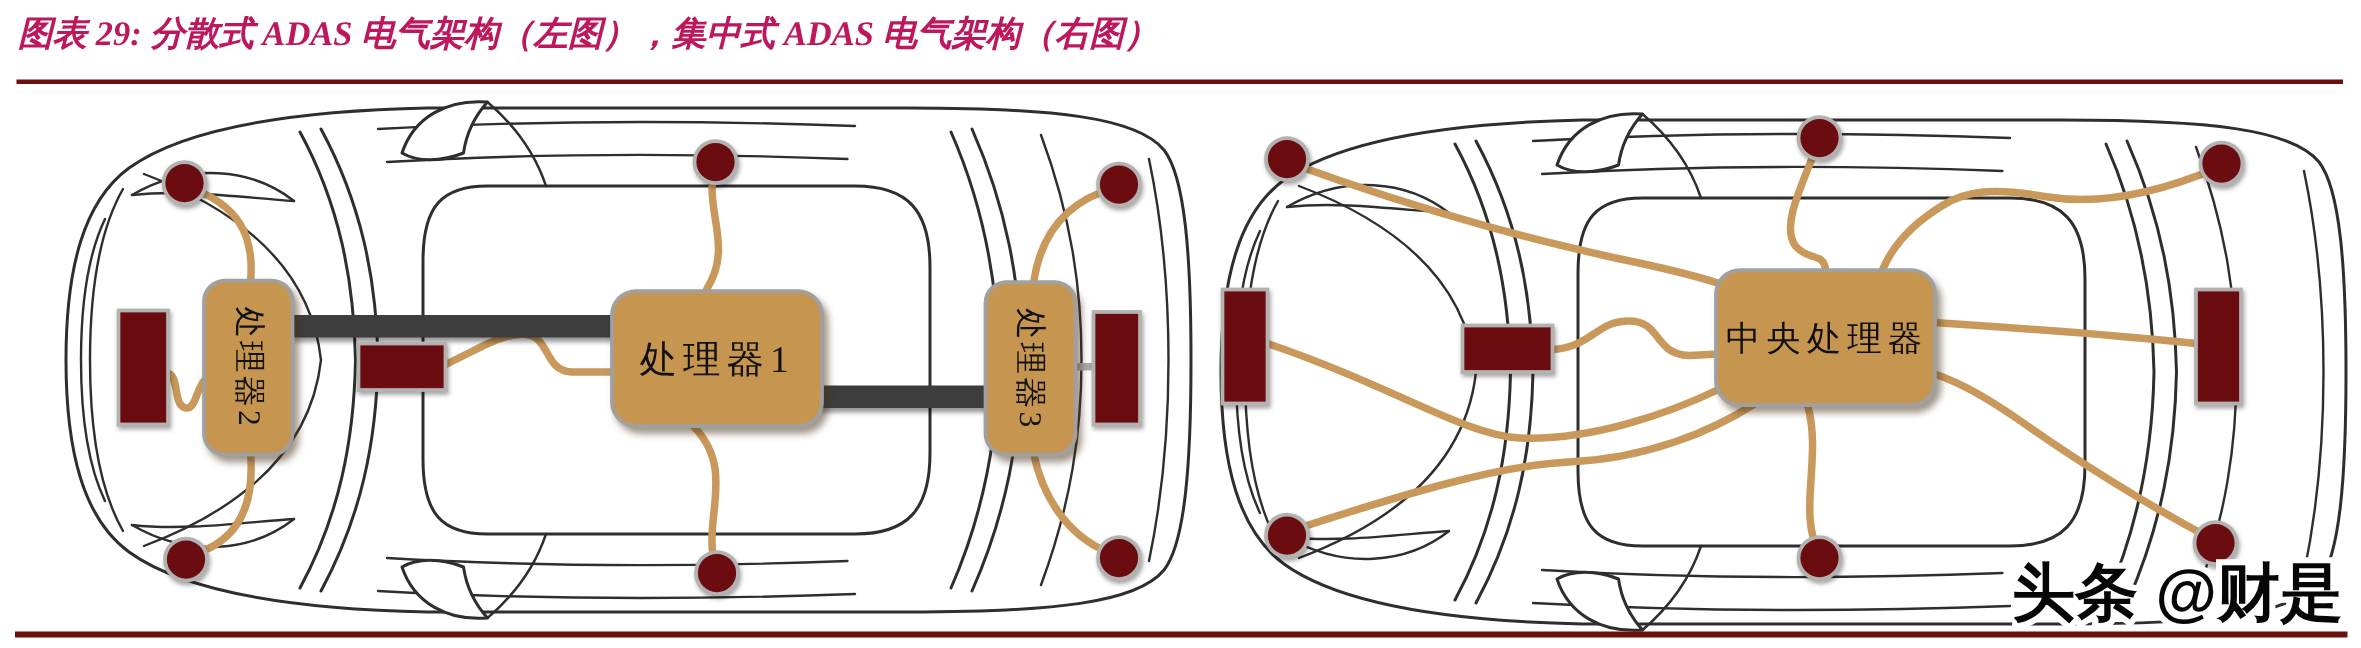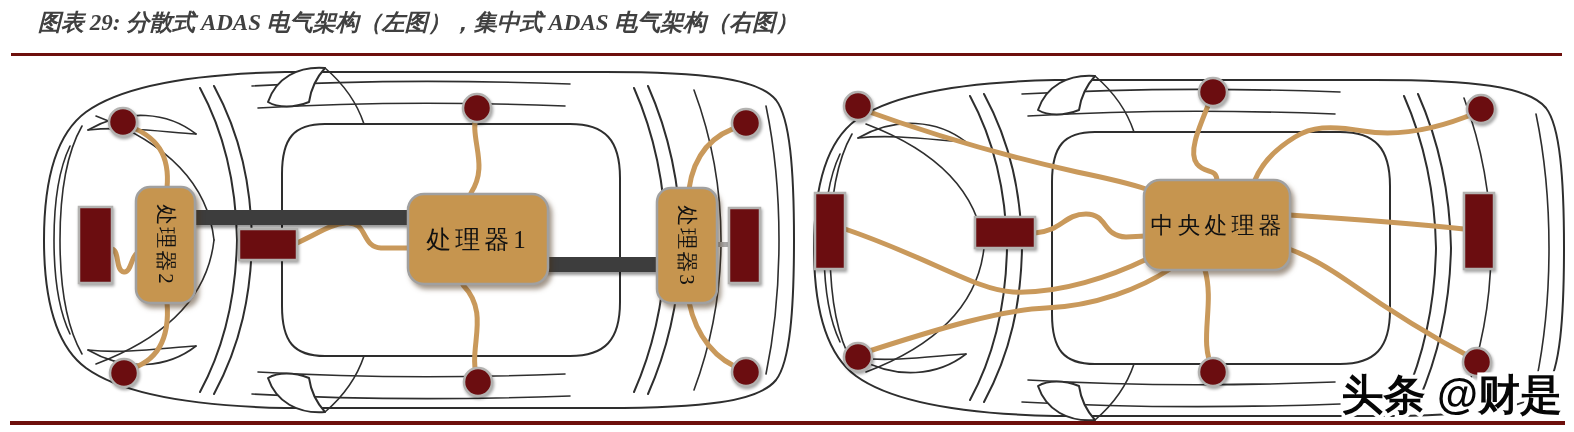--- a/index.html
+++ b/index.html
@@ -1,20 +1,20 @@
 <!DOCTYPE html>
 <html><head>
 <meta charset="utf-8">
 <style>
   html,body{margin:0;padding:0;background:#ffffff;}
   .canvas{position:relative;width:1574px;height:432px;background:#ffffff;overflow:hidden;
           font-family:"Liberation Sans",sans-serif;}
   .fig-title{position:absolute;left:12px;top:7px;white-space:nowrap;
              font-family:"Liberation Serif","DejaVu Serif",serif;
-             font-style:italic;font-weight:bold;font-size:23px;color:#404040;margin-left:26px;}
+             font-style:italic;font-weight:bold;font-size:23px;color:#be185d;}
   .rule{position:absolute;background:#6d0f0c;}
   .rule-top{left:11px;right:12px;top:53px;height:3px;}
   .rule-bottom{left:10px;right:9px;top:421px;height:4px;}
   svg{position:absolute;left:0;top:0;}
   .car{stroke:#2e2e2e;stroke-width:2;fill:none;stroke-linejoin:round;stroke-linecap:round;}
   .car-body{fill:#ffffff;}
   .car-thin{stroke-width:1.6;}
   .mirror{fill:#ffffff;}
   .wire{stroke:#c9995b;stroke-width:5;fill:none;stroke-linecap:round;}
   .busbar{fill:#3d3d3d;filter:drop-shadow(2px 3px 1.5px rgba(0,0,0,.40));}

